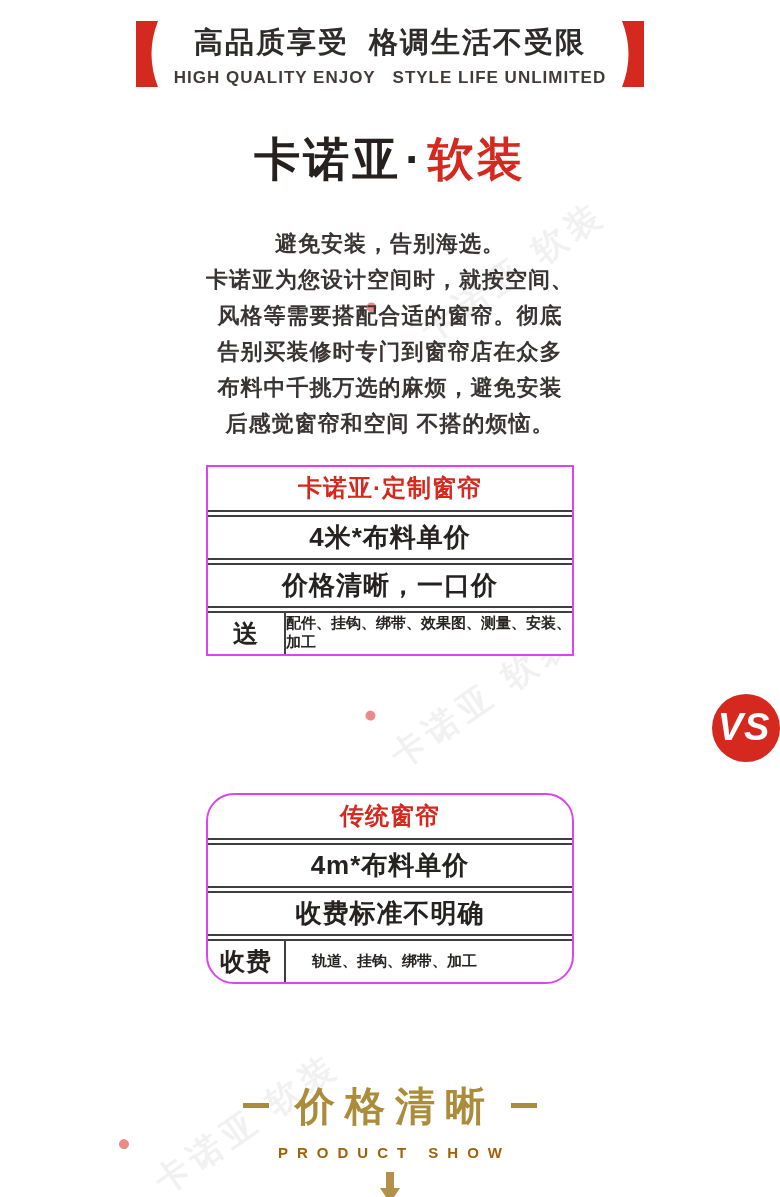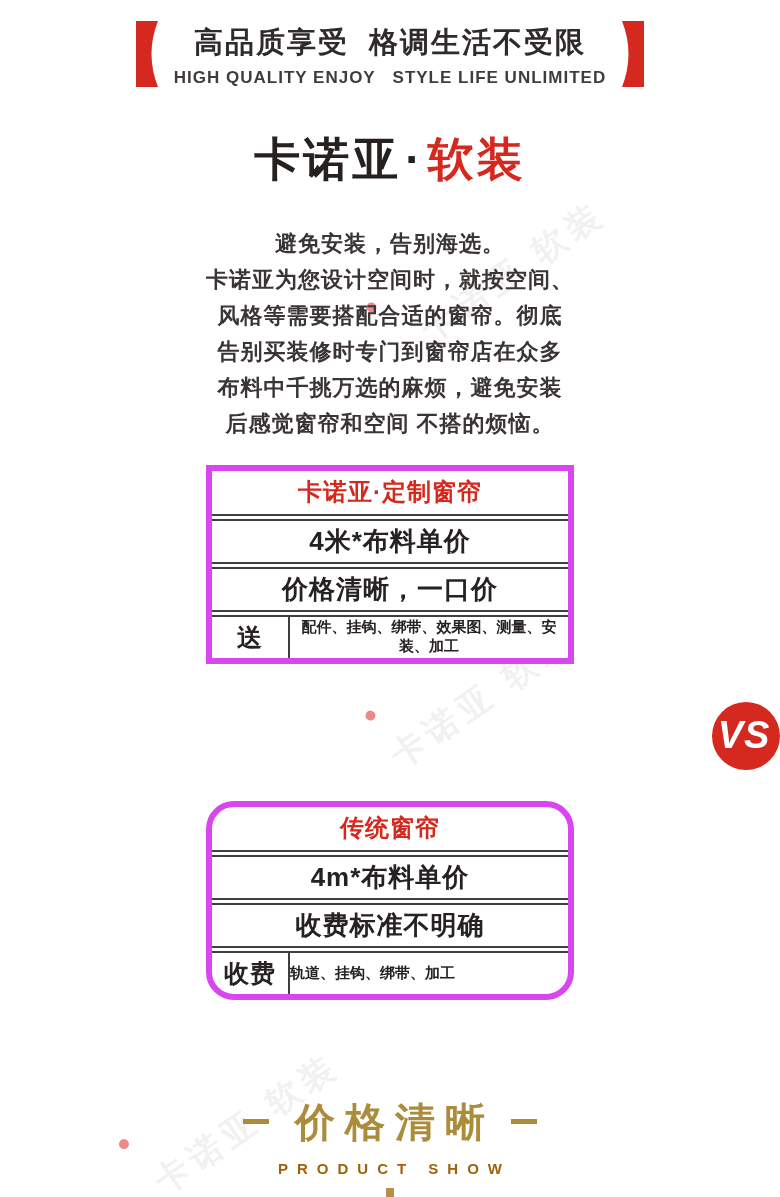--- a/index.html
+++ b/index.html
@@ -60,21 +60,21 @@
   
   .intro { margin-top: 40px; text-align: center; }
   .intro p {
     font-size: 22px; line-height: 36px; font-weight: 600;
     color: #3a3534; letter-spacing: 1px;
   }
 
   
   .cmp-table {
     width: 368px; margin: 0 auto;
-    border: 6px solid #d946ef; background: #ffffff;
+    border: 2px solid #d946ef; background: #ffffff;
   }
   .cmp-table.first { margin-top: 23px; }
   .cmp-table.second { margin-top: 31px; border-radius: 28px; }
   .t-row {
     height: 41px; display: flex; align-items: center; justify-content: center;
     font-weight: bold; font-size: 26px; color: #262221; letter-spacing: 1px;
   }
   .t-row.t-title { font-size: 24px; color: #d5281e; height: 43px; }
   .sep {
     height: 7px; border-top: 2px solid #3f3f3f; border-bottom: 2px solid #3f3f3f;
@@ -83,22 +83,22 @@
   .split-label {
     width: 78px; align-self: stretch; flex: 0 0 78px;
     display: flex; align-items: center; justify-content: center;
     border-right: 2px solid #3f3f3f;
     font-size: 25px; font-weight: bold; letter-spacing: 1px;
   }
   .split-items {
     flex: 1; font-size: 15px; font-weight: bold; letter-spacing: 0;
     color: #272322;
   }
-  .split-items.centered { text-align: center; }
-  .split-items.left { text-align: left; }
+  .split-items.centered { }
+  .split-items.left { text-align: left; padding-left: 26px; }
 
   
   .vs-wrap { margin-top: 38px; display: flex; justify-content: flex-end; }
   .vs-badge {
     width: 68px; height: 68px; border-radius: 50%;
     background: #d5281e; color: #ffffff;
     display: flex; align-items: center; justify-content: center;
     font-size: 38px; font-weight: bold; font-style: italic;
     letter-spacing: 1px; padding-right: 4px;
   }

